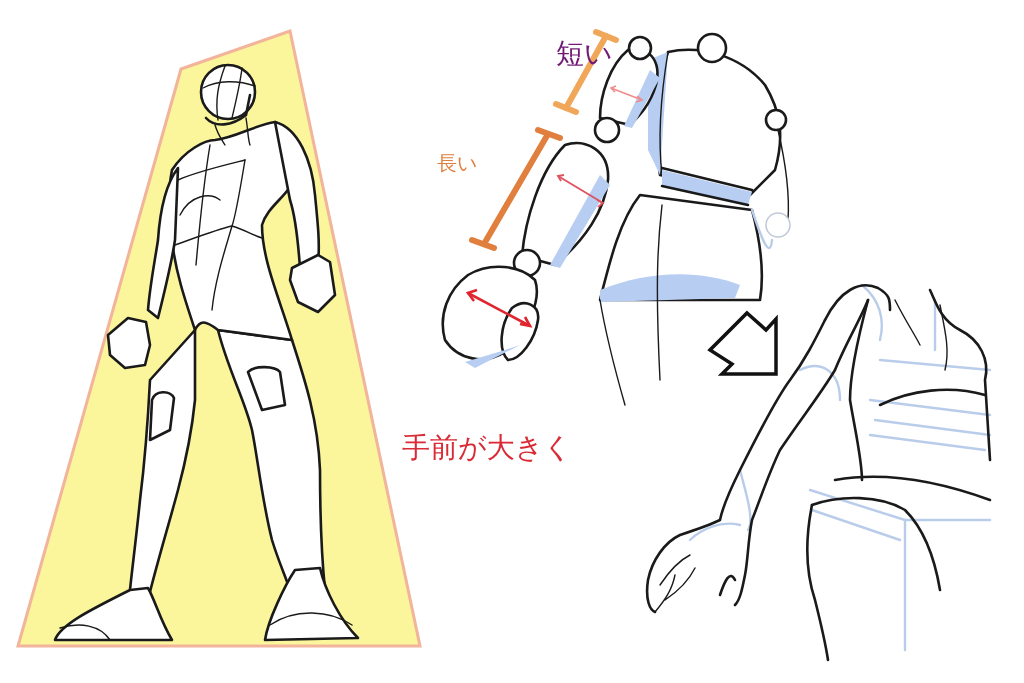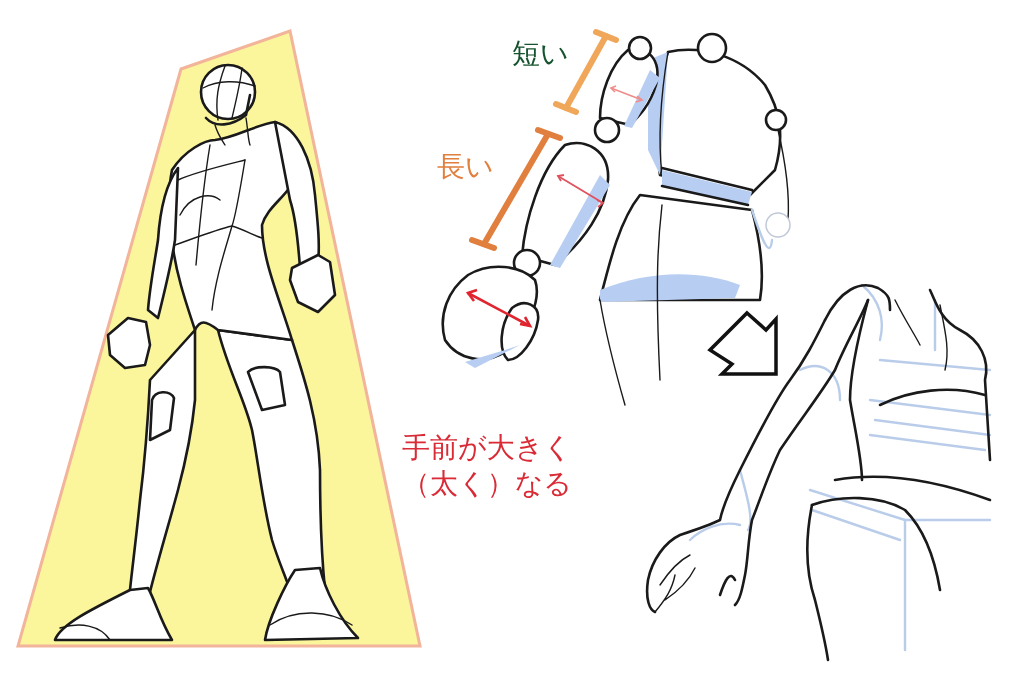--- a/index.html
+++ b/index.html
@@ -1,21 +1,21 @@
 <!DOCTYPE html>
 <html><head>
 <meta charset="utf-8">
 <style>
   html, body { margin: 0; padding: 0; background: #ffffff; }
   body { width: 1024px; height: 683px; overflow: hidden; position: relative;
          font-family: "DejaVu Sans", sans-serif; }
   #canvas { position: absolute; left: 0; top: 0; width: 1024px; height: 683px; }
   .label { position: absolute; white-space: nowrap; line-height: 1; }
   .lbl-short { left: 512px; top: 40px; font-size: 28px; }
-  .lbl-long  { left: 437px; top: 153px; font-size: 28px; }
+  .lbl-long  { left: 437px; top: 153px; font-size: 20px; }
   .lbl-big   { left: 402px; top: 394px; font-size: 28px; line-height: 36px; margin-top: 36px; }
   .ink { fill: none; stroke: #1a1a1a; stroke-width: 2.6; stroke-linecap: round; stroke-linejoin: round; }
   .ink-thin { fill: none; stroke: #1a1a1a; stroke-width: 1.4; stroke-linecap: round; stroke-linejoin: round; }
   .fill-white { fill: #ffffff; }
   .blue-line { fill: none; stroke: #b9cdea; stroke-width: 2.4; stroke-linecap: round; stroke-linejoin: round; }
   .shade { fill: #b7cdf2; }
 </style>
 </head>
 <body>
 
@@ -134,18 +134,17 @@
     <path class="ink" d="M812,505 C840,495 880,495 905,510 C925,530 935,560 940,590"></path>
     <path class="ink" d="M812,505 C805,540 805,570 815,600 C820,620 825,640 828,660"></path>
 
     <path class="ink" d="M825,320 C815,340 805,360 790,380 C775,400 755,440 740,470 C730,490 722,510 720,520 C710,525 695,530 680,535 C665,542 652,560 648,580 C645,600 650,610 655,612"></path>
     <path class="ink" d="M868,300 C860,320 845,345 835,370 C820,395 800,420 780,450 C768,475 760,500 752,520 C748,540 748,560 745,575 C742,590 740,600 735,605"></path>
     <path class="ink" d="M720,595 C725,580 730,570 735,580"></path>
     <path class="ink-thin" d="M655,612 C665,600 672,590 675,575 M665,600 C680,590 690,578 695,568 M660,585 C670,570 680,560 690,555"></path>
   </g>
 </svg>
 
-<div class="label lbl-short" style="color:#14532d;">短い</div>
+<div class="label lbl-short" style="color:#701a75;margin-left:44px;">短い</div>
 <div class="label lbl-long" style="color:#e07f3e;">長い</div>
 <div class="label lbl-big" style="color:#d92a35;">
   <div>手前が大きく</div>
-  <div>（太く）なる</div>
 </div>
 
 </body></html>

